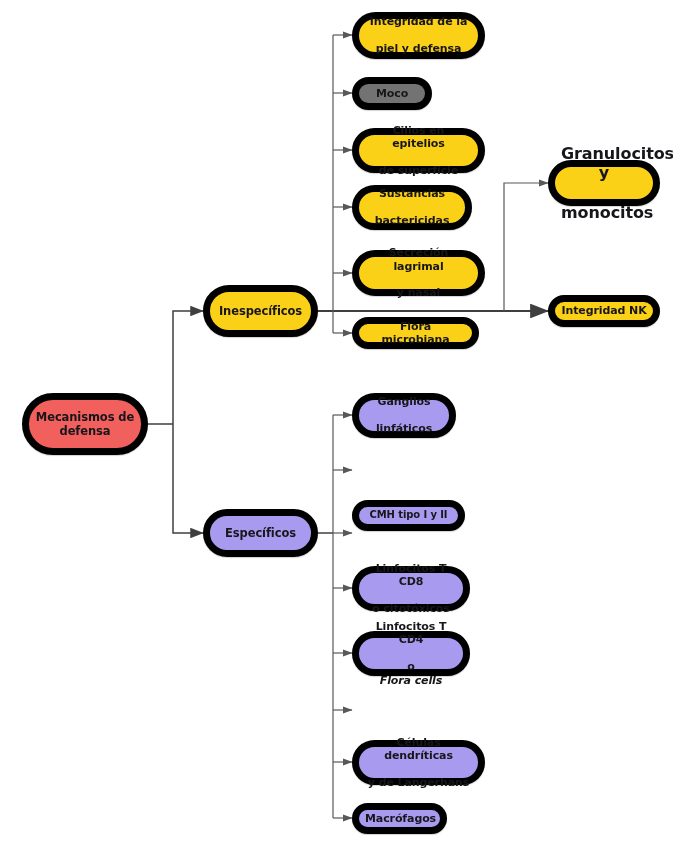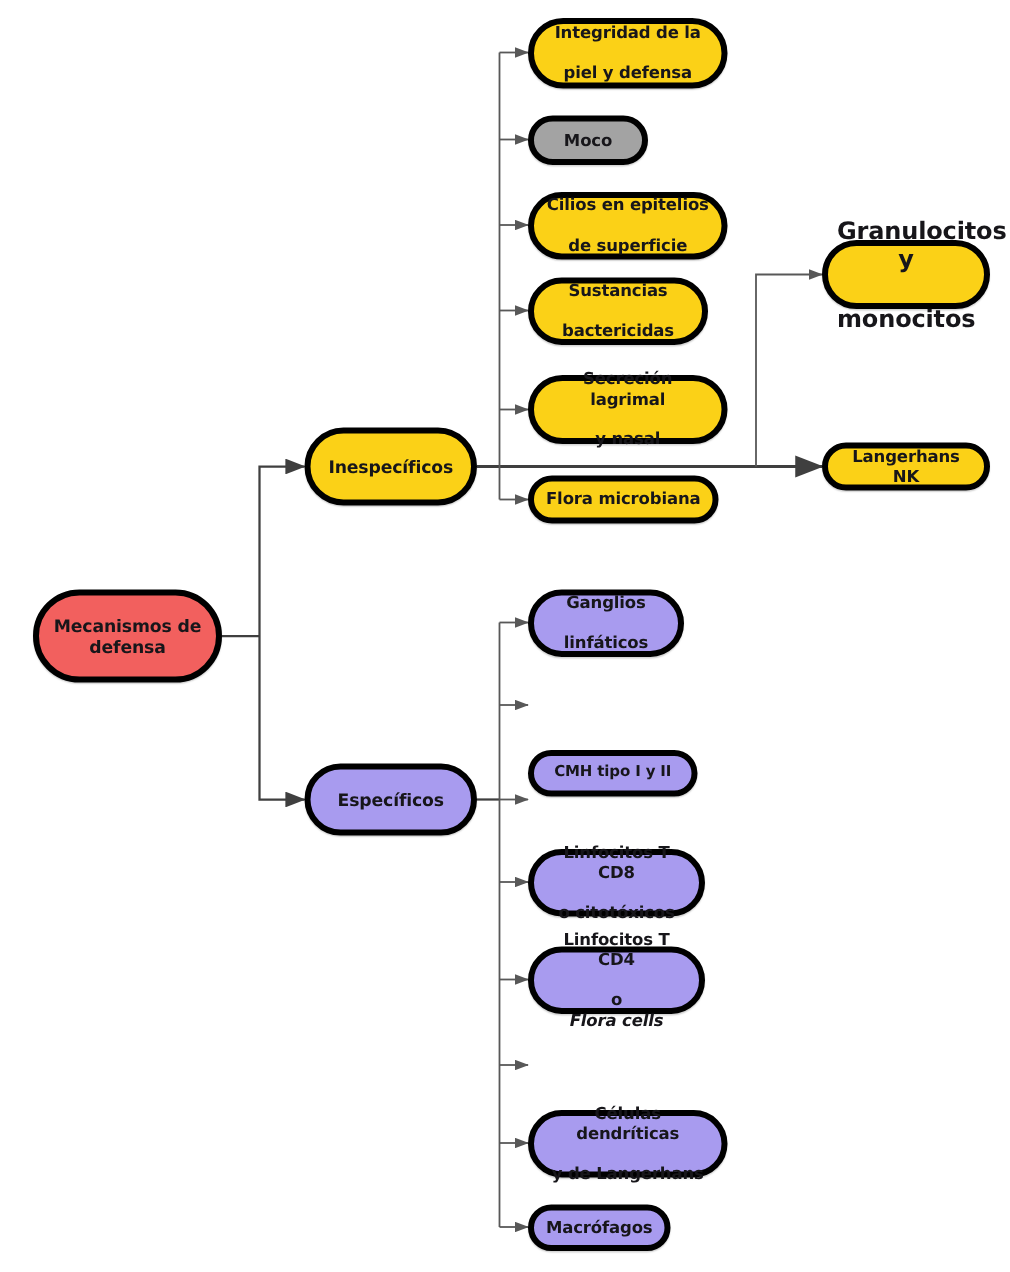--- a/index.html
+++ b/index.html
@@ -18,21 +18,21 @@
   #edges {
     position: absolute;
     left: 0;
     top: 0;
     width: 673px;
     height: 848px;
   }
   .node {
     position: absolute;
     box-sizing: border-box;
-    border: 4px solid #000000;
+    border: 7px solid #000000;
     border-radius: 999px;
     display: flex;
     align-items: center;
     justify-content: center;
     text-align: center;
     font-weight: bold;
     color: #17161a;
     line-height: 1.22;
     letter-spacing: -0.1px;
     padding: 0 6px;
@@ -103,21 +103,21 @@
     <span>Específicos</span>
   </div>
 
   <div class="node" style="left:352px; top:12px; width:133px; height:47px; background:#FBD117; font-size:11px;">
     <span>
       <span>Integridad de la</span><br>
       <span>piel y defensa</span>
     </span>
   </div>
 
-  <div class="node" style="left:352px; top:77px; width:80px; height:33px; background:#a3a3a3; font-size:11px;">
+  <div class="node" style="left:352px; top:77px; width:80px; height:33px; background:#737373; font-size:11px;">
     <span>Moco</span>
   </div>
 
   <div class="node" style="left:352px; top:128px; width:133px; height:45px; background:#FBD117; font-size:11px;">
     <span>
       <span>Cilios en epitelios</span><br>
       <span>de superficie</span>
     </span>
   </div>
 
@@ -140,21 +140,21 @@
   </div>
 
   <div class="node" style="left:548px; top:160px; width:112px; height:46px; background:#FBD117; font-size:16px;">
     <span>
       <span>Granulocitos y</span><br>
       <span>monocitos</span>
     </span>
   </div>
 
   <div class="node" style="left:548px; top:295px; width:112px; height:32px; background:#FBD117; font-size:11px;">
-    <span>Langerhans NK</span>
+    <span>Integridad NK</span>
   </div>
 
   <div class="node" style="left:352px; top:393px; width:104px; height:45px; background:#A89BEF; font-size:11px;">
     <span>
       <span>Ganglios</span><br>
       <span>linfáticos</span>
     </span>
   </div>
 
 

